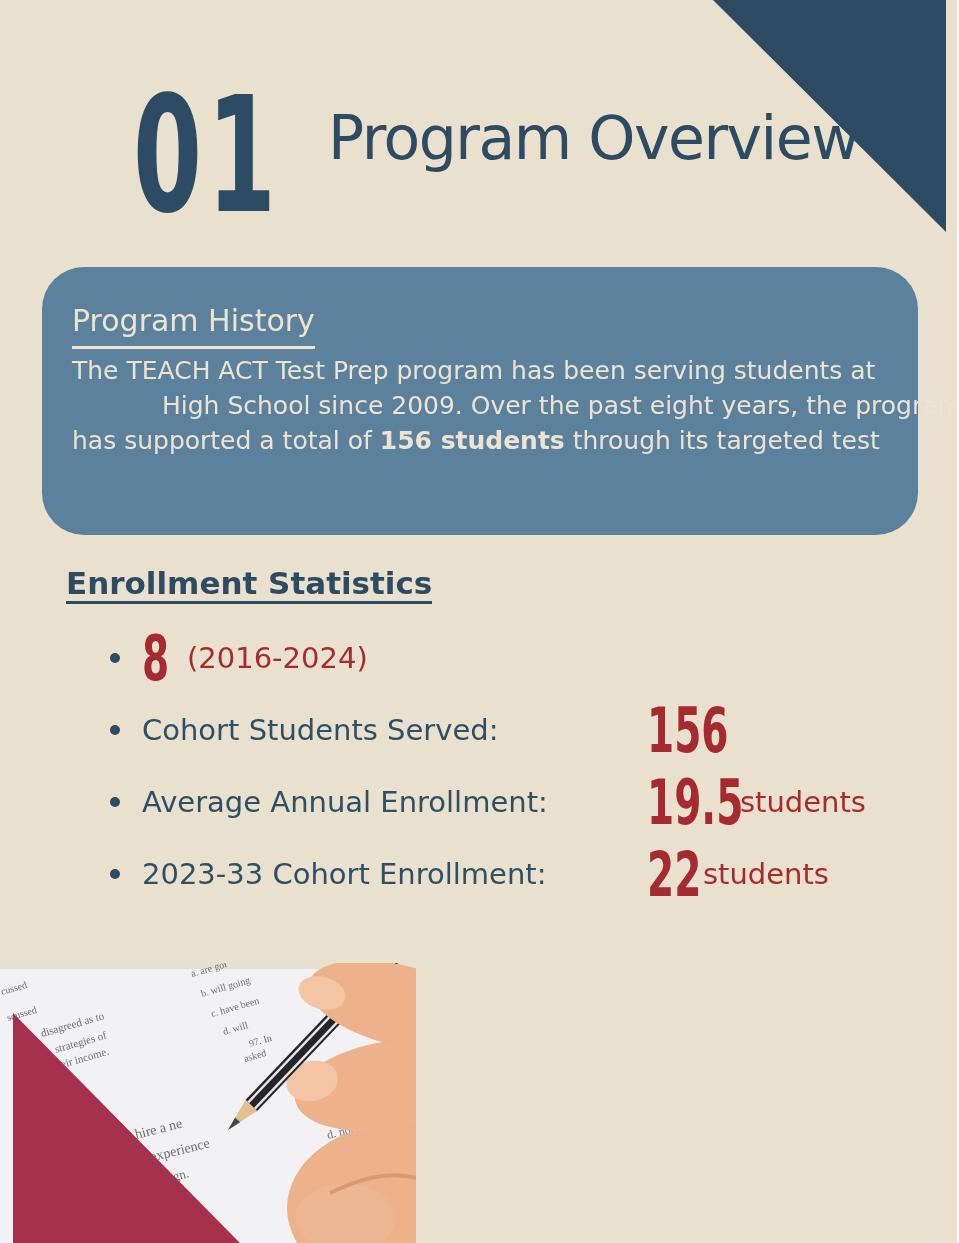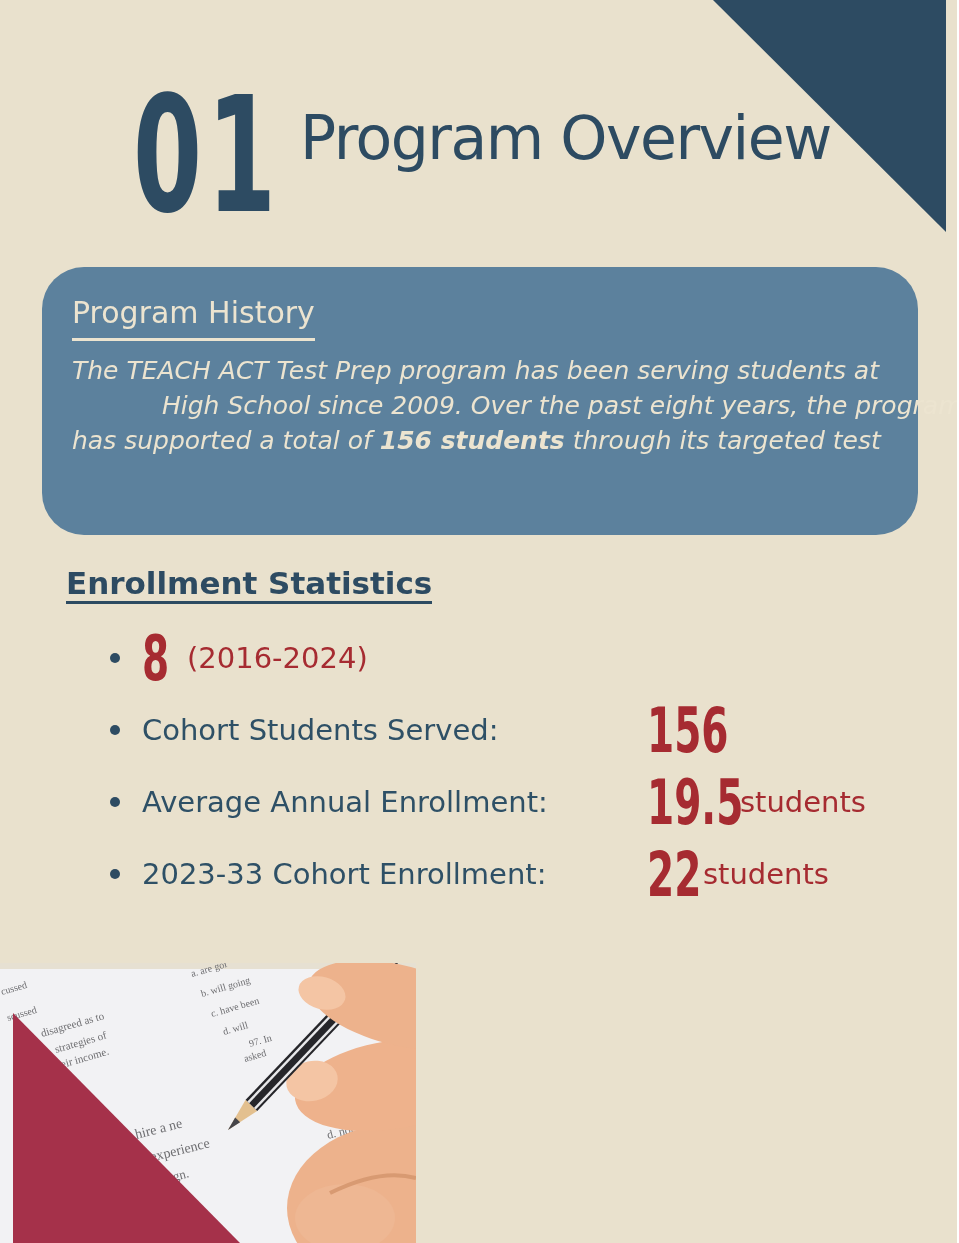--- a/index.html
+++ b/index.html
@@ -13,29 +13,29 @@
   .page{position:relative;width:957px;height:1243px;background:var(--c-background);overflow:hidden;}
 
   
   .corner-tri{position:absolute;left:713px;top:0;width:233px;height:232px;
     background:var(--c-navy);clip-path:polygon(0 0,100% 0,100% 100%);}
 
   
   .page-number{position:absolute;left:133px;top:76px;font-size:160px;font-weight:700;
     line-height:1;color:var(--c-navy);letter-spacing:8px;
     transform:scaleX(0.62);transform-origin:left top;}
-  .page-title{position:absolute;left:300px;top:108px;font-size:60px;font-weight:400;
+  .page-title{position:absolute;left:328px;top:108px;font-size:60px;font-weight:400;
     line-height:1;color:var(--c-navy);letter-spacing:-1.5px;white-space:nowrap;text-align:center;}
 
   
   .history-card{position:absolute;left:42px;top:267px;width:876px;height:268px;
-    background:var(--c-steel_blue);border-radius:42px;padding:28px 34px 0 30px;color:var(--c-cream);}
+    background:var(--c-steel_blue);border-radius:42px;padding:36px 34px 0 30px;color:var(--c-cream);}
   .history-heading{display:inline-block;font-size:30px;font-weight:400;line-height:1.2;
     padding-bottom:7px;border-bottom:3px solid var(--c-cream);}
-  .history-text{margin-top:12px;font-size:25px;font-style:italic;line-height:35px;}
+  .history-text{margin-top:4px;font-size:25px;line-height:35px;}
   .history-line{white-space:nowrap;}
   .history-line.indent{padding-left:90px;}
 
   
   .stats-heading{position:absolute;left:66px;top:565px;font-size:31px;font-weight:700;
     color:var(--c-navy);padding-bottom:0;border-bottom:3px solid var(--c-navy);white-space:nowrap;}
   .stats-list{position:absolute;left:110px;top:622px;width:800px;list-style:none;}
   .stat-row{display:flex;align-items:center;height:72px;}
   .bullet-dot{width:10px;height:10px;border-radius:50%;background:var(--c-navy);
     margin-right:22px;flex:0 0 10px;}

